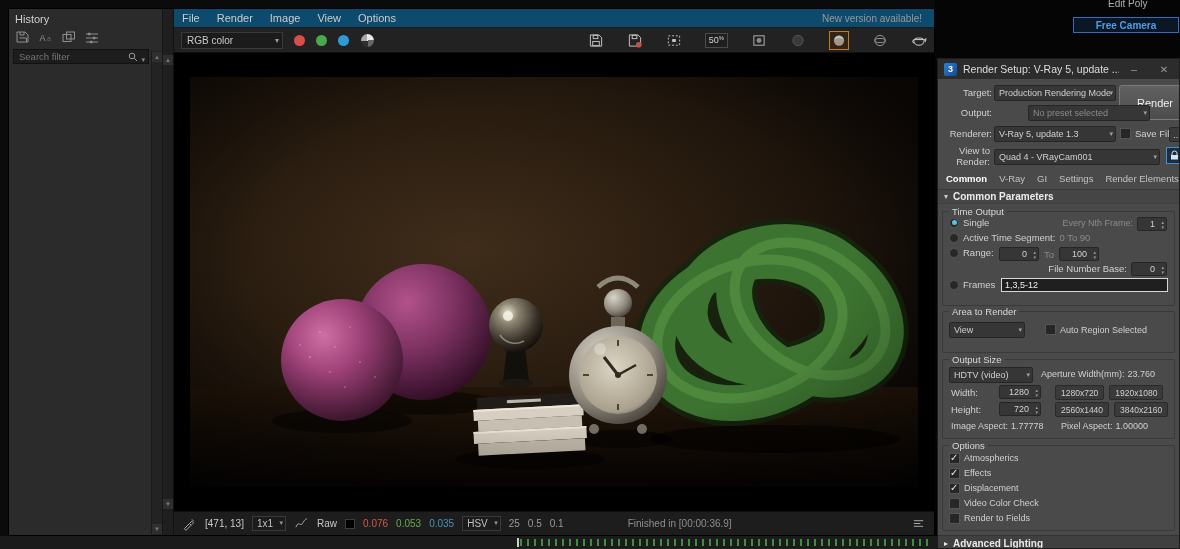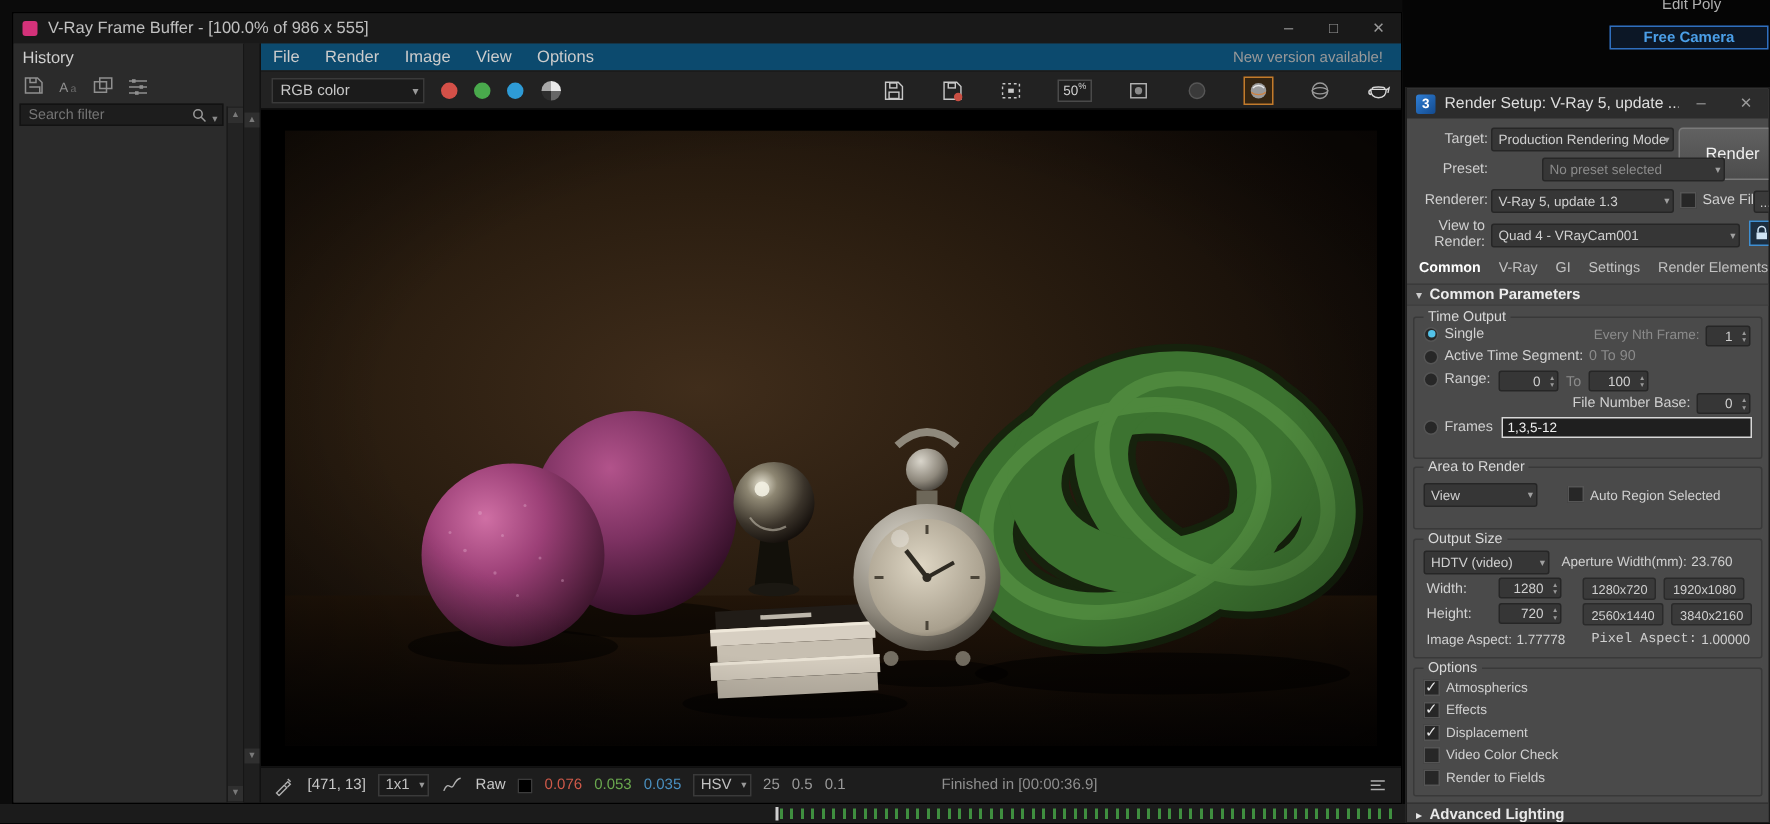--- a/index.html
+++ b/index.html
@@ -113,29 +113,20 @@
 <body>
 
 <div class="stage">
 
   <div class="bgright">
     <div class="edit-poly">Edit Poly</div>
     <div class="free-cam">Free Camera</div>
   </div>
 
   <div class="vfb">
-    <div class="vfb-title">
-      <span class="vfb-logo"></span>
-      <span>V-Ray Frame Buffer - [100.0% of 986 x 555]</span>
-      <span class="win-btns">
-        <span class="win-btn win-min"></span>
-        <span class="win-btn win-max"></span>
-        <span class="win-btn win-close"></span>
-      </span>
-    </div>
     <div class="vfb-body">
 
       <div class="history">
         <div class="hist-title">History</div>
         <div class="hist-icons">
           <svg class="hico" viewBox="0 0 16 14">
               <path d="M2 2h8l3 3v7H2z M5 2v3h4V2 M4.5 8h7v4" fill="none" stroke="#a8a8a8"></path>
             </svg>
           <svg class="hico" viewBox="0 0 16 14">
               <text x="1.5" y="11" font-size="9" fill="#a8a8a8">A</text>
@@ -405,21 +396,21 @@
           <span class="lab">Target:</span>
         </div>
       <div class="fr" style="left:56px;top:6px;">
           <span class="dd" style="width:122px;">
             <span>Production Rendering Mode</span>
           </span>
         </div>
       <div class="render-btn">Render</div>
 
       <div class="fr" style="left:6px;top:28px;width:48px;justify-content:flex-end;">
-          <span class="lab">Preset:</span>
+          <span class="lab">Output:</span>
         </div>
       <div class="fr" style="left:56px;top:26px;margin-left:34px;">
           <span class="dd" style="width:122px;">
             <span class="dim">No preset selected</span>
           </span>
         </div>
 
       <div class="fr" style="left:6px;top:49px;width:48px;justify-content:flex-end;">
           <span class="lab">Renderer:</span>
         </div>
@@ -539,21 +530,21 @@
           </span>
         <div class="fr" id="size-row-2" style="left:112px;top:42px;gap:5px;">
             <span class="size-btn">2560x1440</span>
             <span class="size-btn">3840x2160</span>
           </div>
         <div class="fr" style="left:8px;top:61px;gap:3px;">
           <span class="lab" style="font-size:9px;">Image Aspect:</span>
           <span class="lab" style="font-size:9px;">1.77778</span>
         </div>
         <div class="fr" style="left:118px;top:61px;gap:3px;">
-          <span class="lab" style="font-size:9px;font-family:Liberation Mono, monospace;">Pixel Aspect:</span>
+          <span class="lab" style="font-size:9px;">Pixel Aspect:</span>
           <span class="lab" style="font-size:9px;">1.00000</span>
         </div>
       </div>
 
       <div class="grp" style="top:366px;height:86px;">
         <span class="gt">Options</span>
         <div class="optcol" id="opt-left" style="left:6px;top:5px;">
             <div class="cbrow">
               <span class="cb on"></span>
               <span class="cblab">Atmospherics</span>

